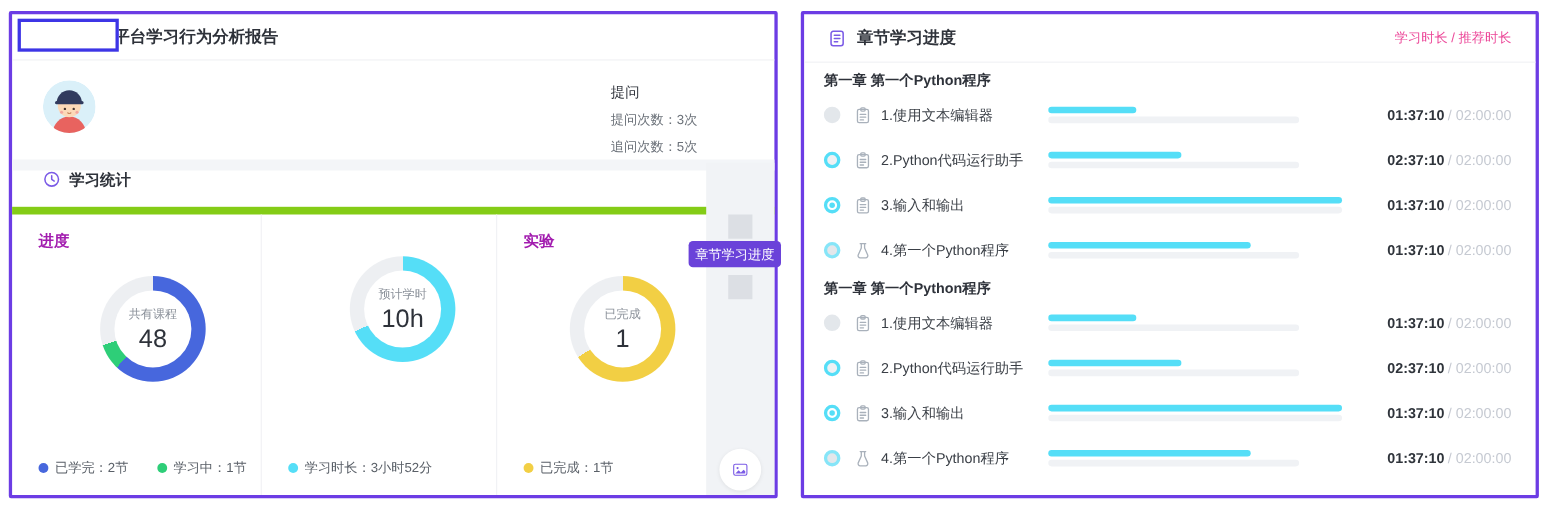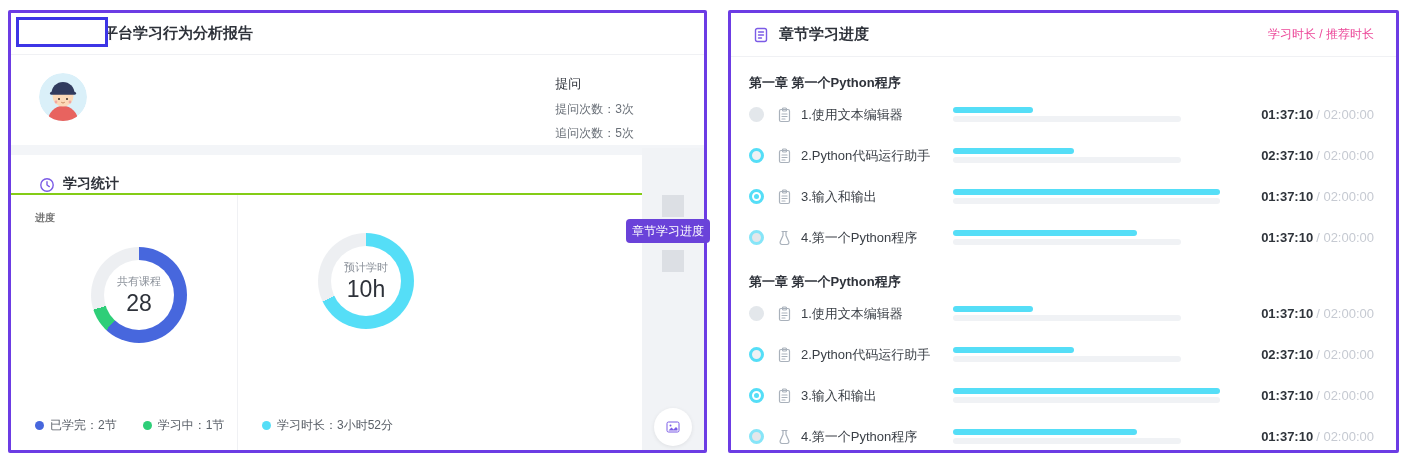--- a/index.html
+++ b/index.html
@@ -22,26 +22,26 @@
   .user-name-row { font-size:14px; font-weight:700; color:#2e323a; cursor:pointer; }
   .user-name-row .chev { color:#9aa0a8; font-weight:400; margin-left:4px; font-size:14px; }
   .user-class { font-size:12px; color:#c3c8d0; margin:5px 0 6px; }
   .user-course-row { font-size:13px; color:#30353f; display:flex; align-items:center; }
   .badge { margin-left:8px; background:#3bd27f; color:#fff; font-size:11px; line-height:1; padding:3px 5px; border-radius:3px; }
   .qa-block { position:absolute; right:70px; top:16px; font-size:12px; color:#6a7078; line-height:1.95; }
   .qa-title { font-size:13px; font-weight:400; color:#2e323a; margin-bottom:2px; }
 
   .gap-bar { height:10px; background:#f3f5f8; }
 
-  .stats-header { height:40px; display:flex; align-items:flex-end; gap:8px; padding:0 28px; border-bottom:2px solid #84cc16; font-size:14px; font-weight:700; }
+  .stats-header { height:40px; display:flex; align-items:flex-start; gap:8px; padding:0 28px; border-bottom:7px solid #84cc16; font-size:14px; font-weight:700; }
   .stats-body { display:flex; height:255px; margin-right:62px; }
   .stat-col { position:relative; padding:16px 0 0 24px; }
   .stat-col + .stat-col { border-left:1px solid #f0f1f4; }
   .stat-col-1 { width:226px; } .stat-col-2 { width:214px; } .stat-col-3 { width:191px; }
-  .stat-col-title { font-size:10px; font-weight:700; color:#737373; }
+  .stat-col-title { font-size:14px; font-weight:700; color:#a21caf; }
   .donut { width:96px; height:96px; border-radius:50%; margin:22px auto 0; position:relative; }
   .stat-col-1 .donut, .stat-col-2 .donut { margin-left:56px; }
   .stat-col-3 .donut { margin-left:42px; }
   .donut-hole { position:absolute; inset:13px; background:#fff; border-radius:50%; display:flex; flex-direction:column; align-items:center; justify-content:center; }
   .donut-label { font-size:11px; color:#8a9099; }
   .donut-value { font-size:23px; color:#2e323a; margin-top:1px; }
   .legend { position:absolute; bottom:16px; left:24px; display:flex; gap:26px; font-size:12px; color:#5a6068; white-space:nowrap; }
   .legend-item { display:flex; align-items:center; }
   .dot { width:9px; height:9px; border-radius:50%; margin-right:6px; flex:none; }
 
@@ -49,21 +49,21 @@
   .gutter-square { position:absolute; left:20px; width:22px; height:22px; background:#dcdfe4; }
   .sq-1 { top:47px; } .sq-2 { top:102px; }
   .side-btn { position:absolute; top:71px; right:-6px; background:#6a42d9; color:#fff; font-size:12px; line-height:1; padding:6px 6px; border-radius:4px; white-space:nowrap; border:none; cursor:pointer; font-family:inherit; z-index:3; }
   .fab { position:absolute; bottom:4px; left:12px; width:38px; height:38px; border-radius:50%; background:#fff; box-shadow:0 1px 4px rgba(0,0,0,.08); display:flex; align-items:center; justify-content:center; cursor:pointer; }
 
   
   .rp-header { height:44px; display:flex; align-items:center; padding:0 22px; border-bottom:1px solid #f0f1f4; }
   .rp-title { font-size:15px; font-weight:700; margin-left:10px; }
   .rp-header-right { margin-left:auto; font-size:12px; color:#ec4899; }
   .rp-body { padding:2px 22px 0 18px; }
-  .rp-section-title { font-size:13px; font-weight:700; color:#2e323a; margin:15px 0 2px; }
+  .rp-section-title { font-size:13px; font-weight:700; color:#2e323a; margin:5px 0 2px; }
   .rp-row { display:flex; align-items:center; height:41px; cursor:pointer; }
   .status { width:15px; height:15px; border-radius:50%; flex:none; position:relative; }
   .status[data-status="filled"] { background:#e3e7eb; }
   .status[data-status="ring"] { border:3px solid #55def7; background:#eef1f4; }
   .status[data-status="ring-dot"] { border:3px solid #55def7; background:#fff; }
   .status[data-status="ring-dot"]::after { content:""; position:absolute; inset:2px; border-radius:50%; background:#55def7; }
   .status[data-status="ring-gray"] { border:3px solid #86e5f8; background:#e3e7eb; }
   .row-icon { margin:0 9px 0 13px; display:flex; flex:none; color:#a9b1bb; }
   .row-icon svg { display:none; stroke:#a9b1bb; fill:none; stroke-width:1.2; stroke-linecap:round; stroke-linejoin:round; }
   .row-icon[data-icon="clipboard"] svg.ic-clipboard { display:block; }
@@ -125,21 +125,21 @@
       <span>学习统计</span>
     </div>
 
     <div class="stats-body">
 
       <div class="stat-col stat-col-1">
         <div class="stat-col-title">进度</div>
         <div class="donut" style="background: conic-gradient(rgb(71, 103, 221) 0%, rgb(71, 103, 221) 62%, rgb(46, 206, 120) 62%, rgb(46, 206, 120) 70%, rgb(237, 239, 242) 70%, rgb(237, 239, 242) 100%);">
           <div class="donut-hole">
             <div class="donut-label">共有课程</div>
-            <div class="donut-value">28</div>
+            <div class="donut-value">48</div>
           </div>
         </div>
         <div class="legend">
           <span class="legend-item">
               <i class="dot" style="background: rgb(71, 103, 221);"></i>
               <span>已学完：2节</span>
             </span>
           <span class="legend-item">
               <i class="dot" style="background: rgb(46, 206, 120);"></i>
               <span>学习中：1节</span>
@@ -155,20 +155,35 @@
           </div>
         </div>
         <div class="legend">
           <span class="legend-item">
               <i class="dot" style="background: rgb(85, 222, 247);"></i>
               <span>学习时长：3小时52分</span>
             </span>
         </div>
       </div>
 
+      <div class="stat-col stat-col-3">
+        <div class="stat-col-title">实验</div>
+        <div class="donut" style="background: conic-gradient(rgb(242, 207, 68) 0%, rgb(242, 207, 68) 66%, rgb(237, 239, 242) 66%, rgb(237, 239, 242) 100%);">
+          <div class="donut-hole">
+            <div class="donut-label">已完成</div>
+            <div class="donut-value">1</div>
+          </div>
+        </div>
+        <div class="legend">
+          <span class="legend-item">
+              <i class="dot" style="background: rgb(242, 207, 68);"></i>
+              <span>已完成：1节</span>
+            </span>
+        </div>
+      </div>
 
     </div>
 
     <div class="gutter">
       <span class="gutter-square sq-1"></span>
       <button class="side-btn">章节学习进度</button>
       <span class="gutter-square sq-2"></span>
       <div class="fab">
         <svg width="14" height="14" viewBox="0 0 14 14">
           <rect x="1" y="2" width="12" height="10" rx="1.5" fill="none" stroke="#7b5be6"></rect>

